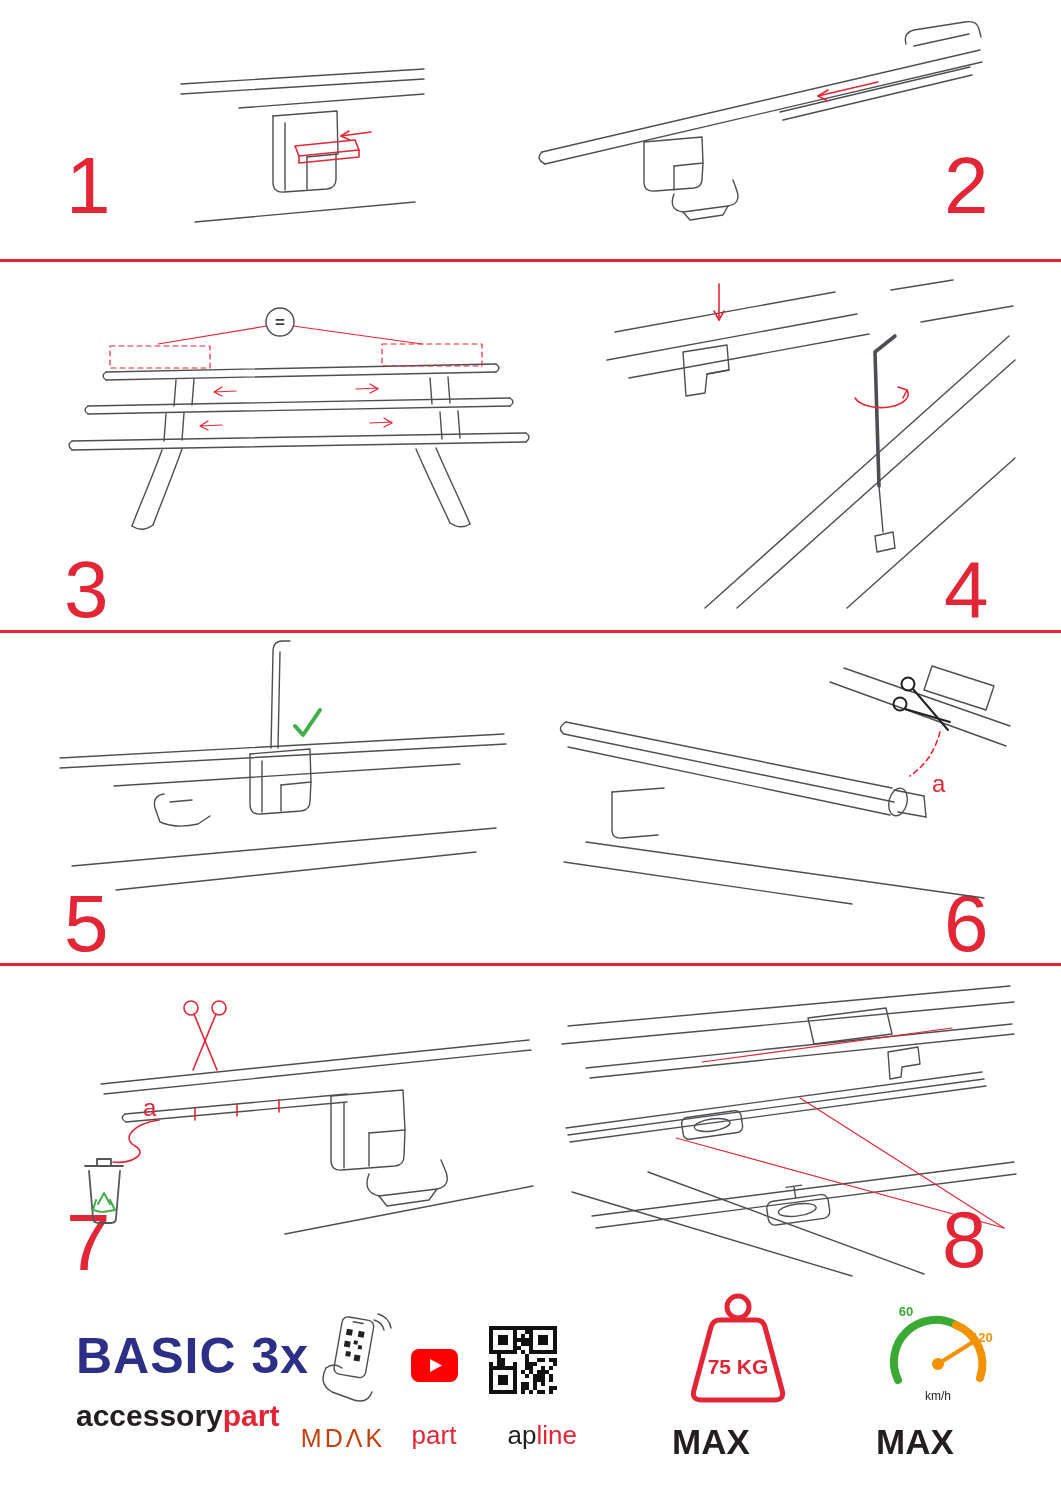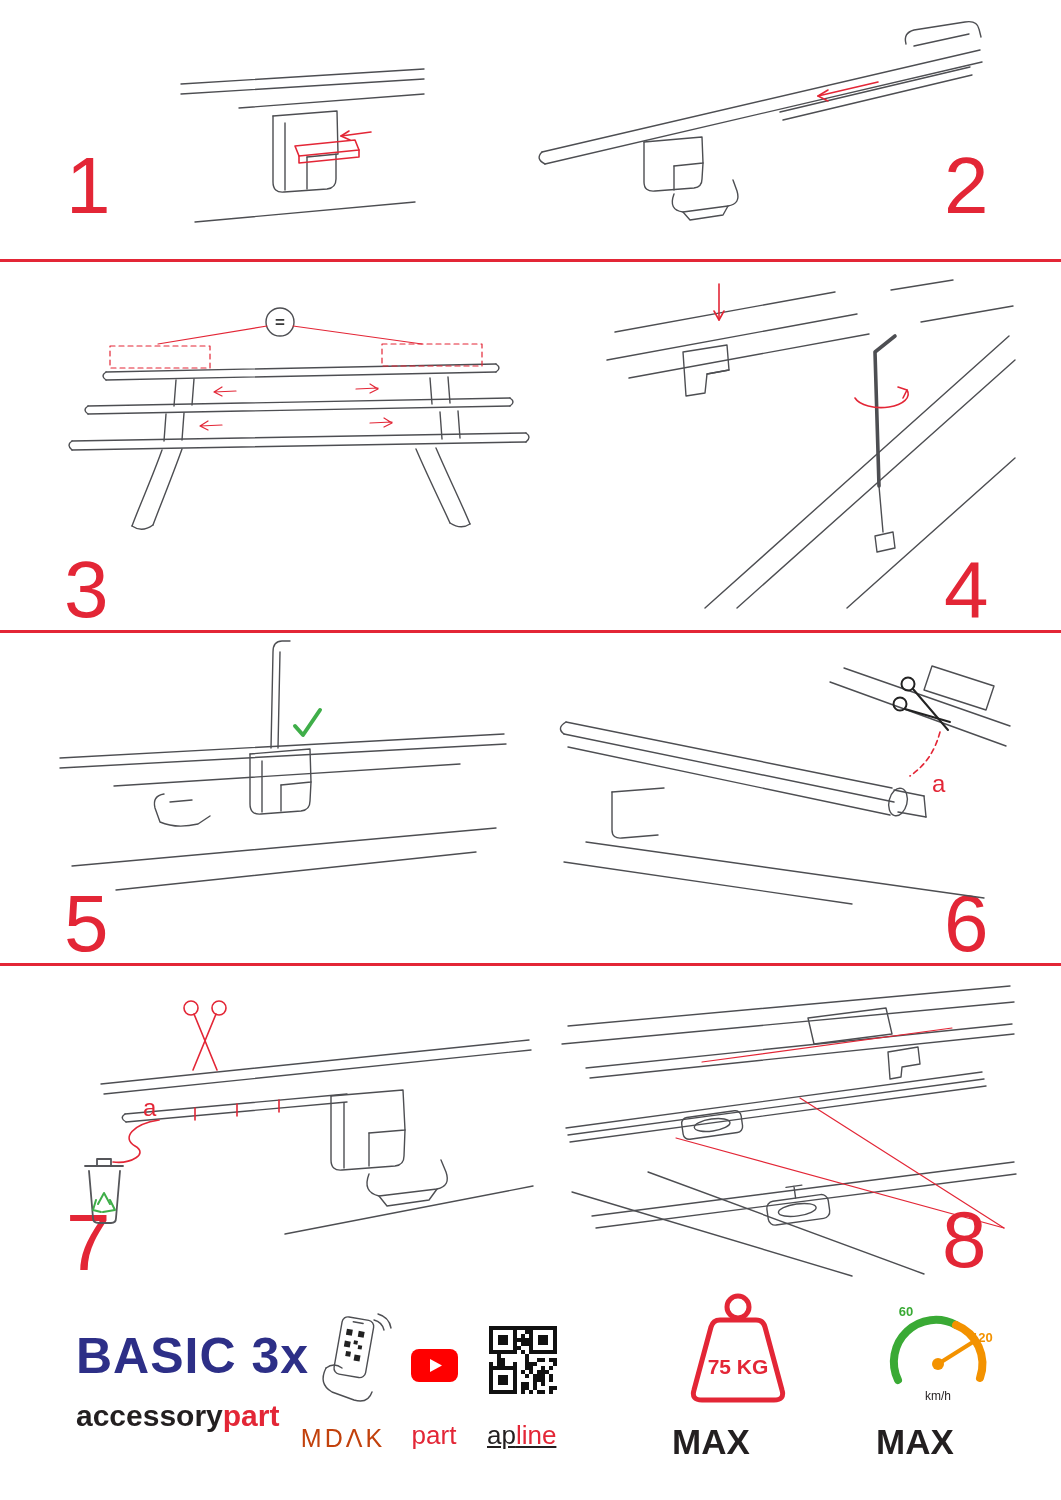--- a/index.html
+++ b/index.html
@@ -24,21 +24,21 @@
   .eq-label{fill:#3a3a3a; font-size:17px; font-weight:bold;}
   .weight-text{fill:var(--accent-red); font-size:21px; font-weight:bold;}
   .speed-low{fill:var(--speed-green); font-size:13px; font-weight:bold;}
   .speed-high{fill:var(--orange); font-size:13px; font-weight:bold;}
   .speed-unit{fill:#231f20; font-size:12px;}
   .product-name{color:var(--brand-blue); font-size:50px; font-weight:bold; letter-spacing:1px; line-height:56px;}
   .brand-sub{margin-top:15px; font-size:30px; font-weight:bold; color:var(--ink); letter-spacing:0;}
   .red-text{color:var(--accent-red);}
   .mdak{position:absolute; font-size:25px; font-weight:normal; letter-spacing:3px; color:#c2410c; text-align:center;}
   .ipqi{position:absolute; font-size:26px; color:var(--accent-red); text-align:center;}
-  .apline{position:absolute; font-size:26px; color:var(--ink); text-align:left;text-decoration:underline;}
+  .apline{position:absolute; font-size:26px; color:var(--ink); text-align:right;}
   .max-label{position:absolute; font-size:35px; font-weight:bold; color:var(--ink); }
 </style>
 </head>
 <body>
 
 <div class="page">
 
   <div class="sep" style="top:259px;"></div>
   <div class="sep" style="top:630px;"></div>
   <div class="sep" style="top:963px;"></div>

